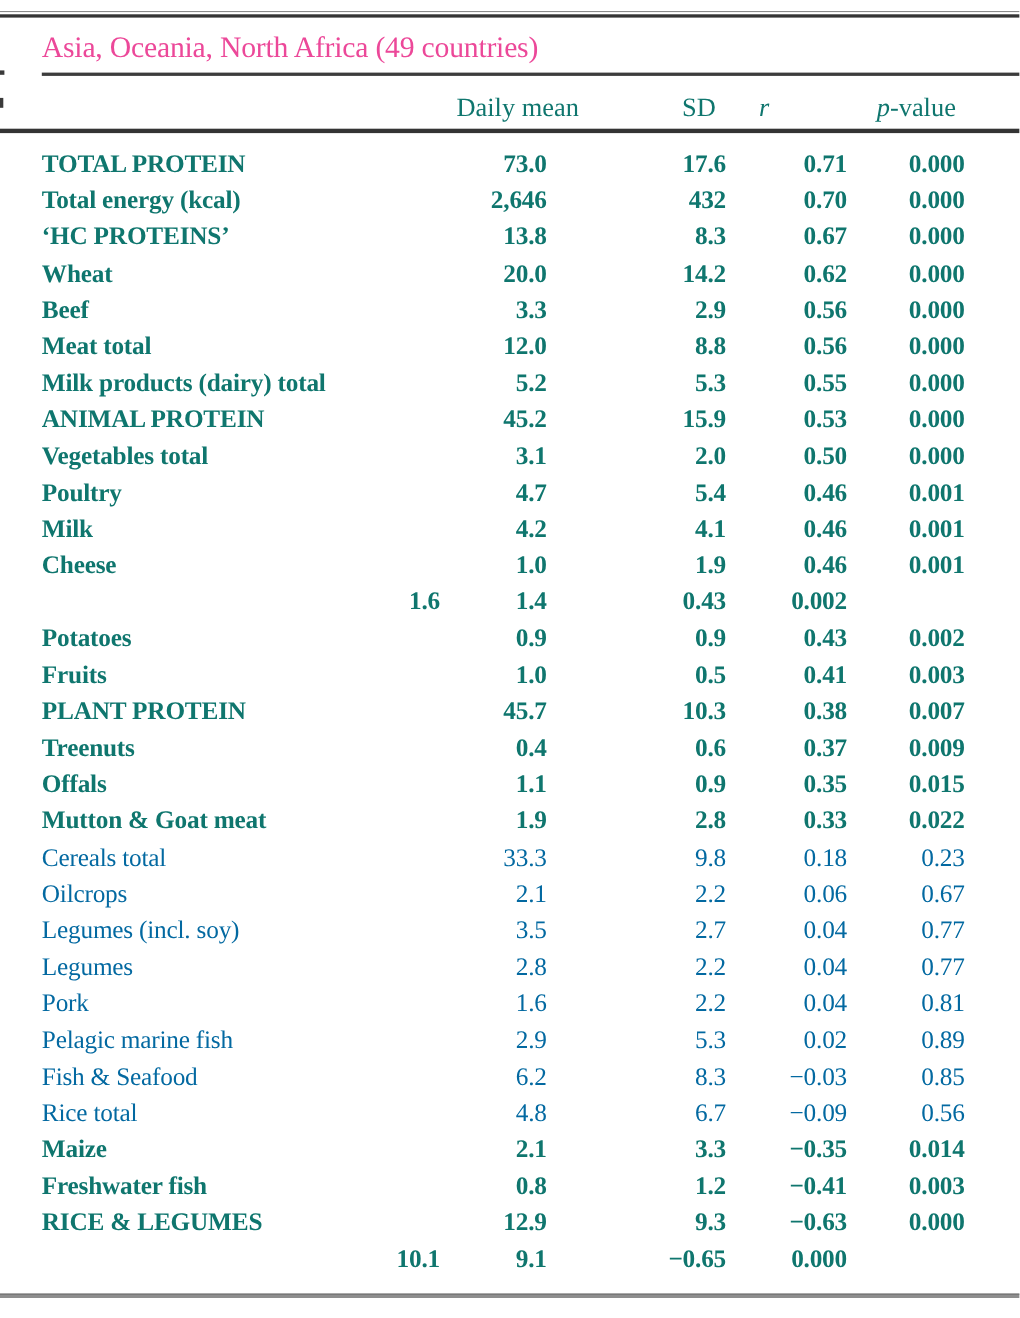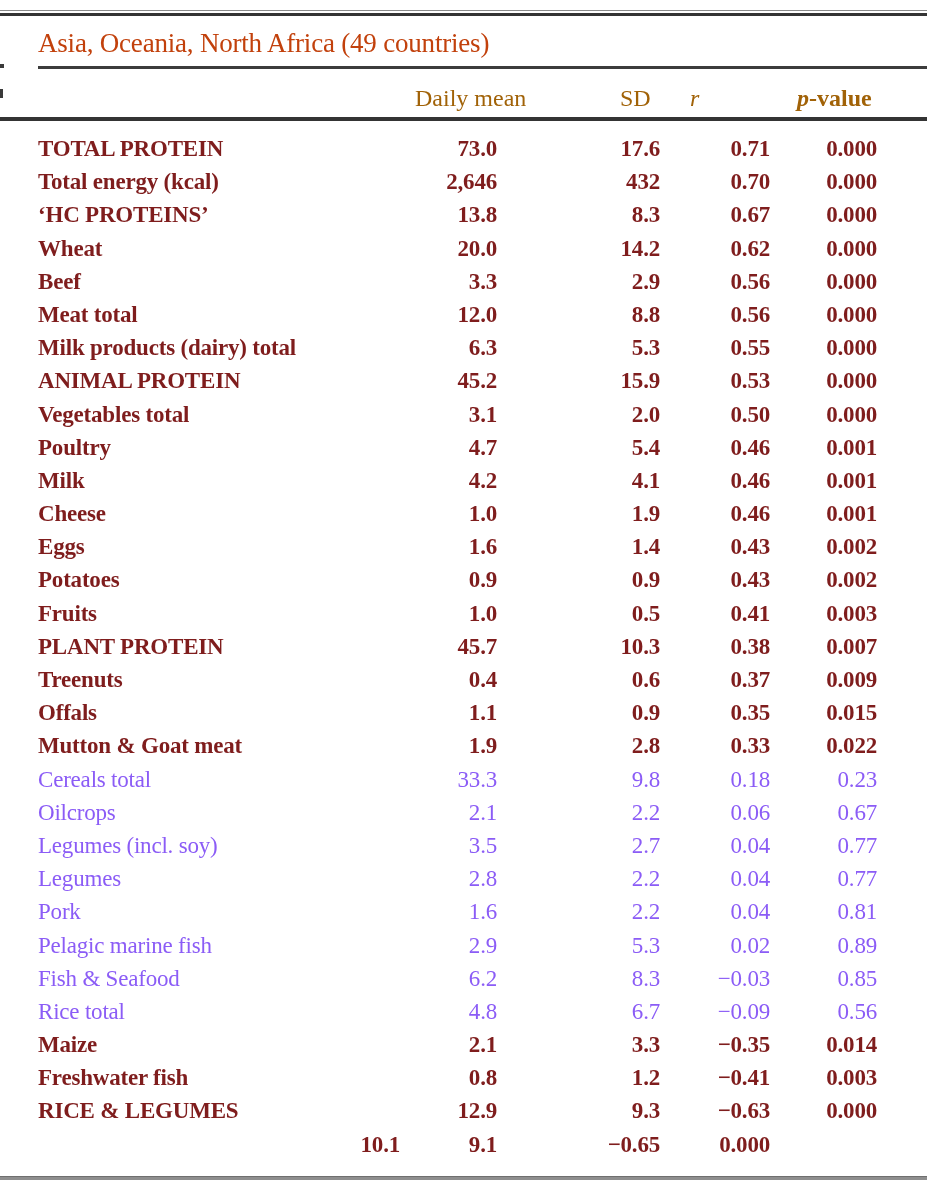--- a/index.html
+++ b/index.html
@@ -27,21 +27,21 @@
   .edge-fragment { position: absolute; background: #3a3a3a; }
   .edge-fragment.f1 { left: 0; top: 64px; width: 4px; height: 4px; }
   .edge-fragment.f2 { left: 0; top: 89px; width: 3px; height: 9px; }
 
   .panel-title {
     position: absolute;
     top: 27px;
     left: 38px;
     font-size: 27px;
     line-height: 32px;
-    color: #c2410c;
+    color: #ec4899;
     letter-spacing: -0.2px;
     white-space: nowrap;
   }
 
   .rule-under-title {
     position: absolute;
     top: 66px;
     left: 38px;
     width: 889px;
     height: 3px;
@@ -49,27 +49,27 @@
   }
 
   .colheads {
     position: absolute;
     top: 84px;
     left: 0;
     width: 742px;
     height: 30px;
     font-size: 24px;
     line-height: 28px;
-    color: #a16207;
+    color: #0f766e;
   }
   .colheads .h { position: absolute; top: 0; white-space: nowrap; }
   .h-mean { left: 415px; }
   .h-sd   { left: 620px; }
   .h-r    { left: 690px; font-style: italic; }
-  .h-p    { left: 797px; font-weight: bold; }
+  .h-p    { left: 797px; }
   .h-p .it { font-style: italic; }
 
   .rule-head {
     position: absolute;
     top: 117px;
     left: 0;
     width: 927px;
     height: 4px;
     background: #343434;
   }
@@ -81,26 +81,26 @@
     width: 839px;
     display: flex;
     flex-direction: column;
   }
   .row {
     display: grid;
     grid-template-columns: 362px 97px 163px 110px 107px;
     height: 33.2px;
     line-height: 33.2px;
     font-size: 23px;
-    color: #8b5cf6;
+    color: #0369a1;
     letter-spacing: -0.2px;
     white-space: nowrap;
   }
   .row .num { text-align: right; }
-  .row.bold { font-weight: bold; color: #7f1d1d; }
+  .row.bold { font-weight: bold; color: #0f766e; }
 
   .rule-bottom {
     position: absolute;
     top: 1176px;
     left: 0;
     width: 927px;
     height: 4px;
     background: #8e8e8e;
     border-top: 1px solid #6f6f6f;
     box-sizing: border-box;
@@ -177,21 +177,21 @@
   <div class="row bold">
     <span class="c-label">Meat total</span>
     <span class="num c-mean">12.0</span>
     <span class="num c-sd">8.8</span>
     <span class="num c-r">0.56</span>
     <span class="num c-p">0.000</span>
   </div>
 
   <div class="row bold">
     <span class="c-label">Milk products (dairy) total</span>
-    <span class="num c-mean">6.3</span>
+    <span class="num c-mean">5.2</span>
     <span class="num c-sd">5.3</span>
     <span class="num c-r">0.55</span>
     <span class="num c-p">0.000</span>
   </div>
 
   <div class="row bold">
     <span class="c-label">ANIMAL PROTEIN</span>
     <span class="num c-mean">45.2</span>
     <span class="num c-sd">15.9</span>
     <span class="num c-r">0.53</span>
@@ -224,21 +224,20 @@
 
   <div class="row bold">
     <span class="c-label">Cheese</span>
     <span class="num c-mean">1.0</span>
     <span class="num c-sd">1.9</span>
     <span class="num c-r">0.46</span>
     <span class="num c-p">0.001</span>
   </div>
 
   <div class="row bold">
-    <span class="c-label">Eggs</span>
     <span class="num c-mean">1.6</span>
     <span class="num c-sd">1.4</span>
     <span class="num c-r">0.43</span>
     <span class="num c-p">0.002</span>
   </div>
 
   <div class="row bold">
     <span class="c-label">Potatoes</span>
     <span class="num c-mean">0.9</span>
     <span class="num c-sd">0.9</span>

